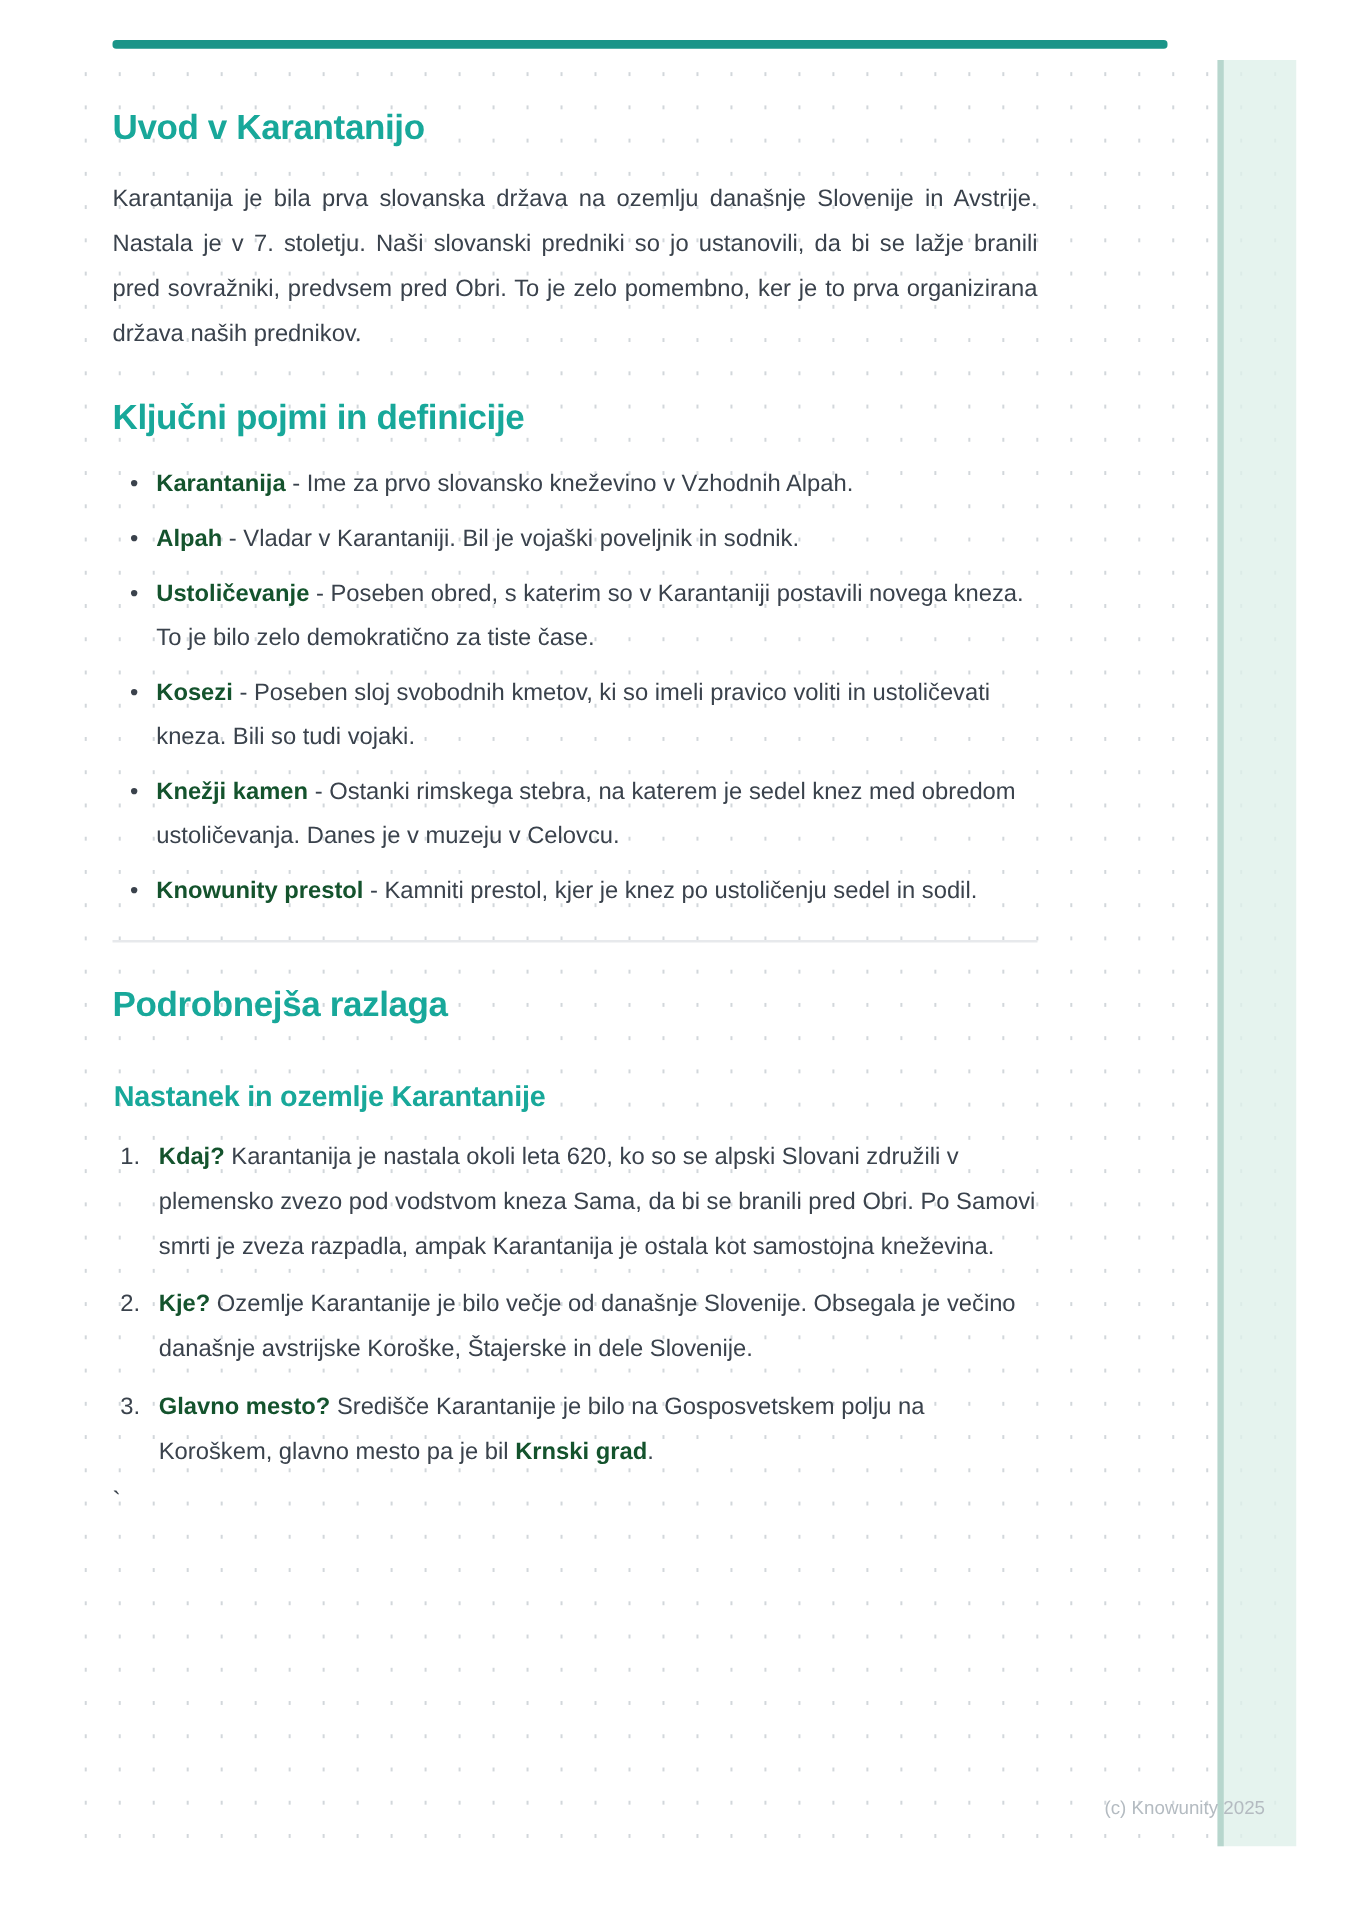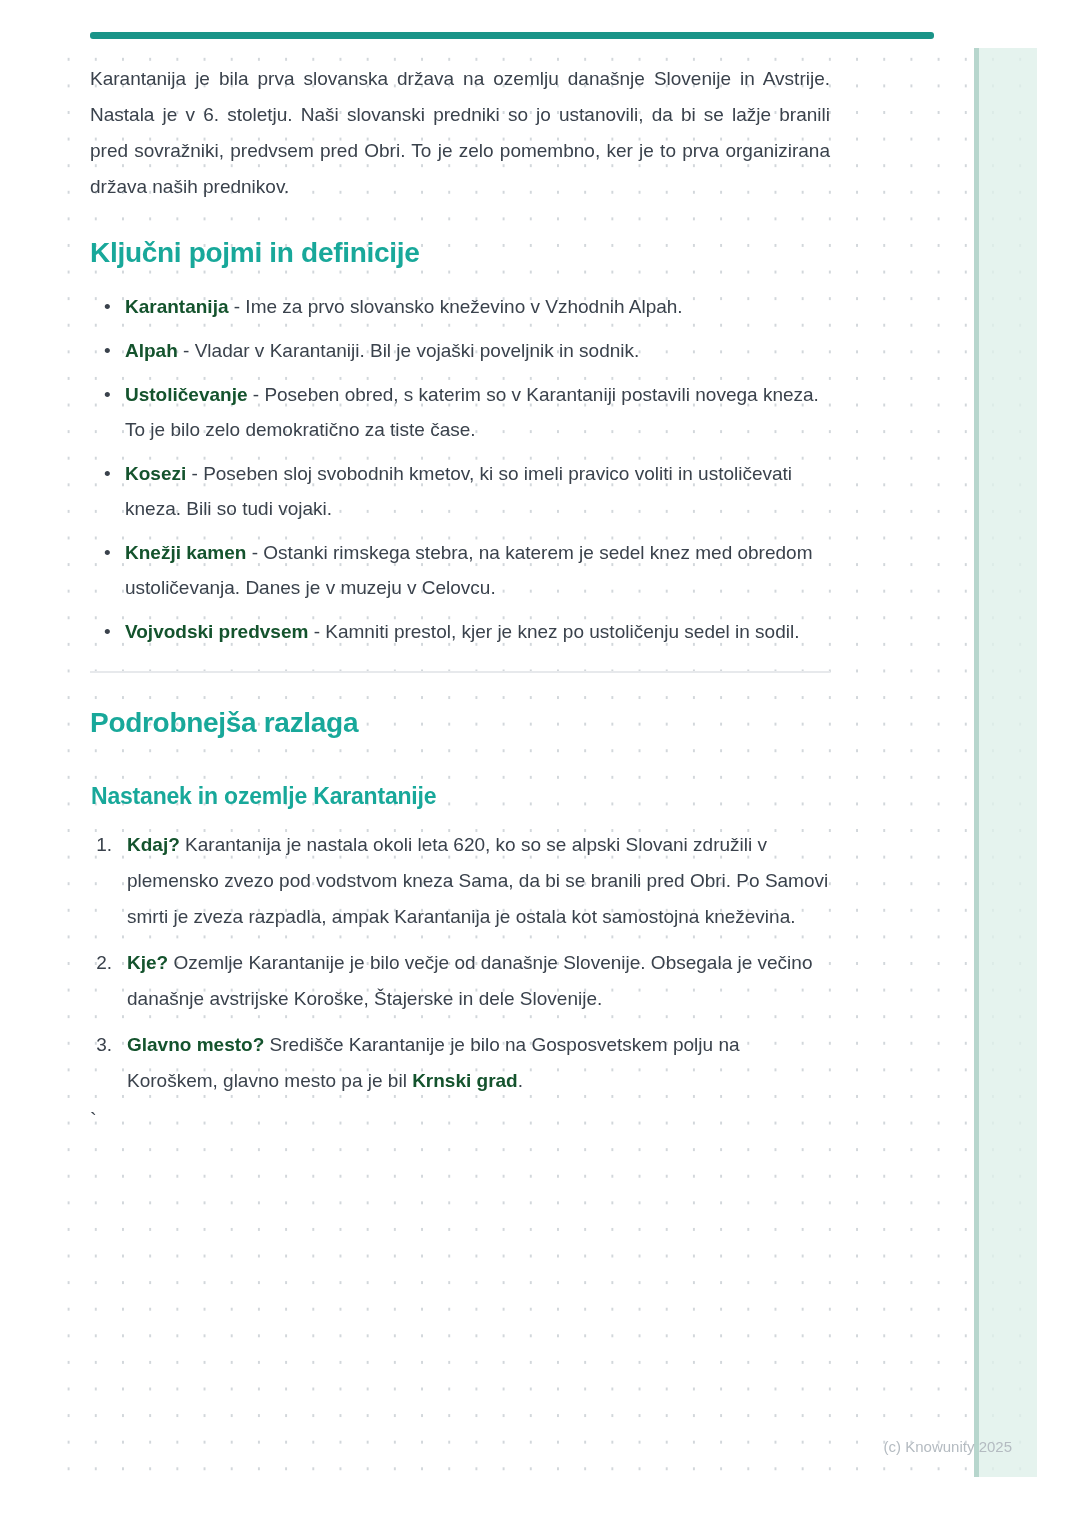--- a/index.html
+++ b/index.html
@@ -113,30 +113,31 @@
 </head>
 <body>
 
 <div class="dotfield"></div>
 <div class="stripe"></div>
 
 <div class="content">
 
   <div class="title-rule"></div>
 
-  <p class="intro-paragraph">Karantanija je bila prva slovanska država na ozemlju današnje Slovenije in Avstrije. Nastala je v 6. stoletju. Naši slovanski predniki so jo ustanovili, da bi se lažje branili pred sovražniki, predvsem pred Obri. To je zelo pomembno, ker je to prva organizirana država naših prednikov.</p>
+  <h2 class="h2 intro">Uvod v Karantanijo</h2>
+  <p class="intro-paragraph">Karantanija je bila prva slovanska država na ozemlju današnje Slovenije in Avstrije. Nastala je v 7. stoletju. Naši slovanski predniki so jo ustanovili, da bi se lažje branili pred sovražniki, predvsem pred Obri. To je zelo pomembno, ker je to prva organizirana država naših prednikov.</p>
 
   <h2 class="h2 terms">Ključni pojmi in definicije</h2>
   <ul class="term-list">
     <li><strong>Karantanija</strong><span> - Ime za prvo slovansko kneževino v Vzhodnih Alpah.</span></li>
     <li><strong>Alpah</strong><span> - Vladar v Karantaniji. Bil je vojaški poveljnik in sodnik.</span></li>
     <li><strong>Ustoličevanje</strong><span> - Poseben obred, s katerim so v Karantaniji postavili novega kneza. To je bilo zelo demokratično za tiste čase.</span></li>
     <li><strong>Kosezi</strong><span> - Poseben sloj svobodnih kmetov, ki so imeli pravico voliti in ustoličevati kneza. Bili so tudi vojaki.</span></li>
     <li><strong>Knežji kamen</strong><span> - Ostanki rimskega stebra, na katerem je sedel knez med obredom ustoličevanja. Danes je v muzeju v Celovcu.</span></li>
-    <li><strong>Vojvodski predvsem</strong><span> - Kamniti prestol, kjer je knez po ustoličenju sedel in sodil.</span></li>
+    <li><strong>Knowunity prestol</strong><span> - Kamniti prestol, kjer je knez po ustoličenju sedel in sodil.</span></li>
   </ul>
 
   <hr class="divider">
 
   <h2 class="h2 details">Podrobnejša razlaga</h2>
   <h3 class="h3">Nastanek in ozemlje Karantanije</h3>
 
   <ol class="numbered-list">
     <li><span class="num">1.</span><strong>Kdaj?</strong><span> Karantanija je nastala okoli leta 620, ko so se alpski Slovani združili v plemensko zvezo pod vodstvom kneza Sama, da bi se branili pred Obri. Po Samovi smrti je zveza razpadla, ampak Karantanija je ostala kot samostojna kneževina.</span></li>
     <li><span class="num">2.</span><strong>Kje?</strong><span> Ozemlje Karantanije je bilo večje od današnje Slovenije. Obsegala je večino današnje avstrijske Koroške, Štajerske in dele Slovenije.</span></li>

